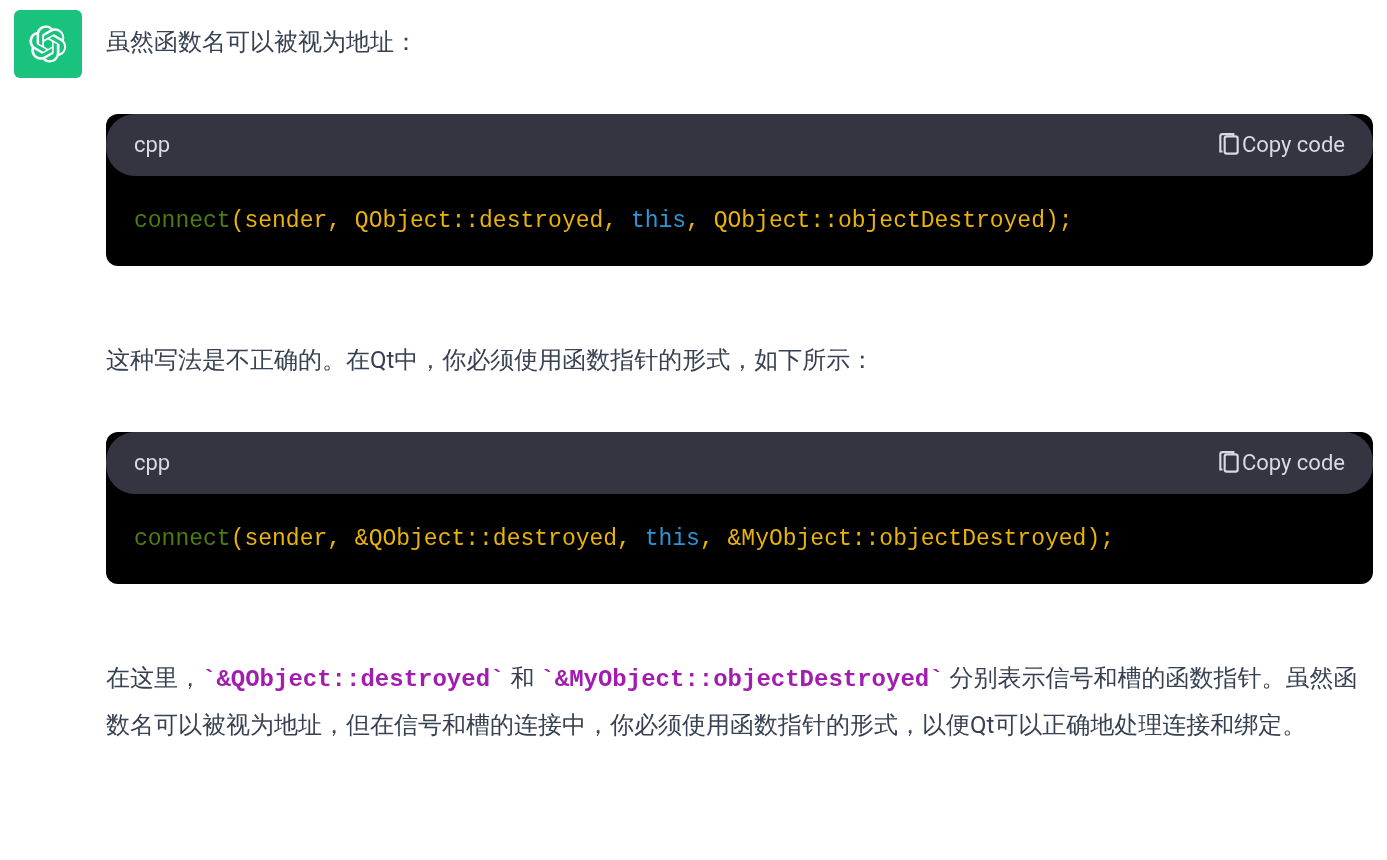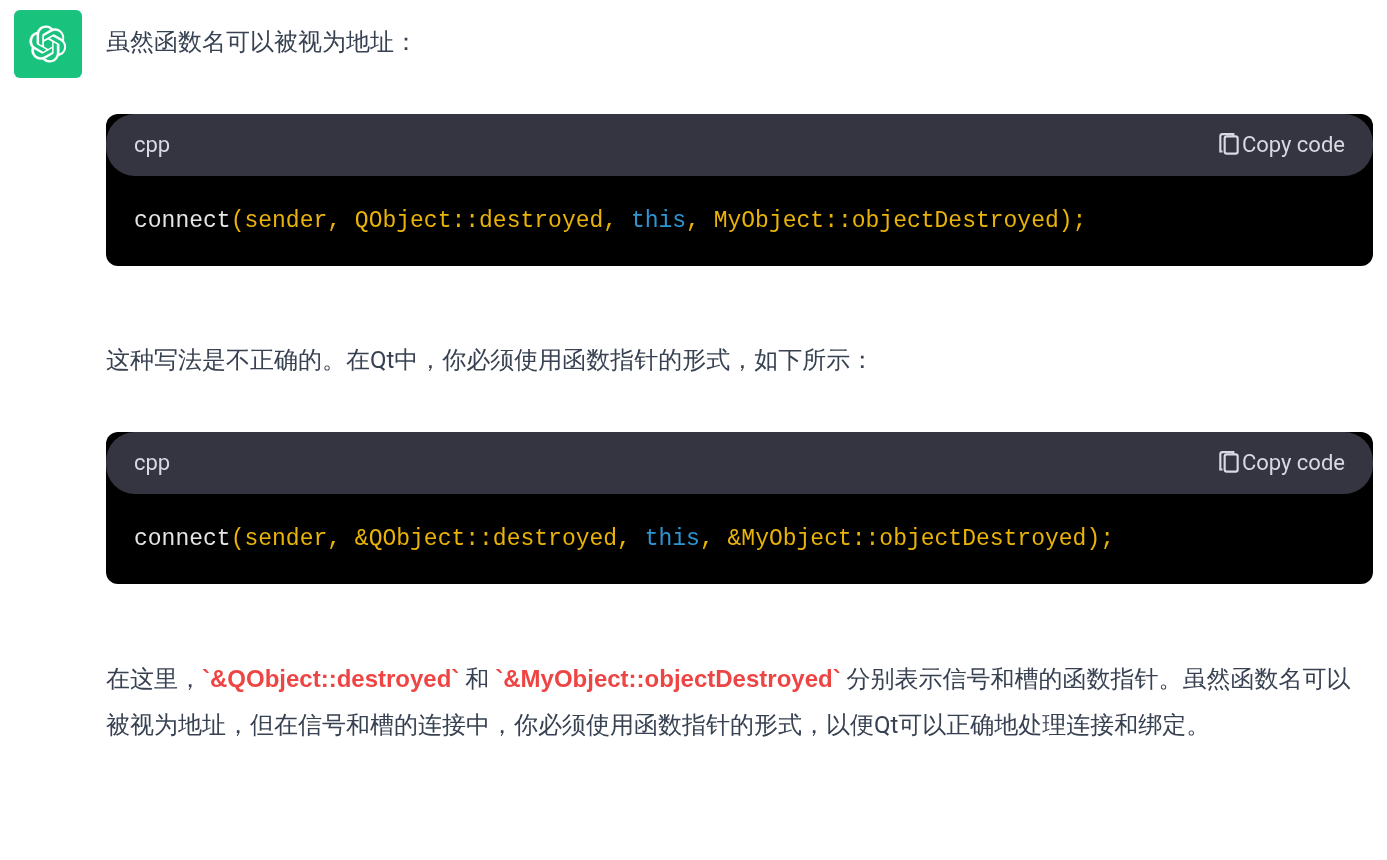--- a/index.html
+++ b/index.html
@@ -65,27 +65,27 @@
   .copy-btn svg { width: 26px; height: 26px; }
   .code-body {
     padding: 28px 28px;
     font-family: "SFMono-Regular", Consolas, "Liberation Mono", Menlo, monospace;
     font-size: 23px;
     line-height: 1.5;
     color: #ffffff;
     white-space: pre;
     overflow-x: auto;
   }
-  .tok-func { color: #e5e5e5; }
+  .tok-func { color: #4d7c0f; }
   .tok-plain { color: #eab308; }
   .tok-keyword { color: #2e95d3; }
   .inline-code {
-    font-family: Liberation Sans, sans-serif;
+    font-family: Liberation Mono, monospace;
     font-weight: 700;
-    color: #ef4444;
+    color: #a21caf;
   }
 </style>
 </head>
 <body>
 
 <div class="container">
   <div class="avatar">
     <svg viewBox="0 0 41 41" fill="none">
       <path d="M37.5 16.8c.9-2.7.6-5.7-.9-8.1-2.2-3.8-6.6-5.8-10.9-4.9C23.8 1.6 21 .4 18.1.6c-4.4.1-8.3 2.9-9.7 7C5.6 8.2 3.2 9.9 1.8 12.4c-2.2 3.8-1.7 8.6 1.2 11.9-.9 2.7-.6 5.7.9 8.1 2.2 3.8 6.6 5.8 10.9 4.9 1.9 2.2 4.7 3.4 7.6 3.2 4.4-.1 8.3-2.9 9.7-7 2.8-.6 5.2-2.3 6.6-4.8 2.2-3.8 1.7-8.6-1.2-11.9zM22.5 38c-1.8 0-3.5-.6-4.9-1.8l.2-.1 8.1-4.7c.4-.2.7-.7.7-1.1V18.8l3.4 2v9.4c0 4.3-3.3 7.8-7.5 7.8zM6.3 31.1c-.9-1.5-1.2-3.4-.9-5.1l.2.1 8.1 4.7c.4.2.9.2 1.3 0l9.9-5.7v4l-8.2 4.7c-3.7 2.1-8.4.9-10.5-2.7zM4.2 13.6c.9-1.5 2.3-2.7 4-3.3v9.7c0 .5.3.9.7 1.1l9.9 5.7-3.4 2-8.2-4.7c-3.7-2.1-4.9-6.8-2.9-10.4zm28.1 6.5l-9.9-5.7 3.4-2 8.2 4.7c3.7 2.1 4.9 6.8 2.9 10.4-.9 1.5-2.3 2.7-4 3.3v-9.7c0-.5-.3-.9-.7-1.1zm3.4-5.1l-.2-.1-8.1-4.7c-.4-.2-.9-.2-1.3 0l-9.9 5.7v-4l8.2-4.7c3.7-2.1 8.4-.9 10.5 2.7.9 1.5 1.2 3.4.9 5.1zM14.3 22.2l-3.4-2v-9.4c0-4.3 3.3-7.8 7.5-7.8 1.8 0 3.5.6 4.9 1.8l-.2.1-8.1 4.7c-.4.2-.7.7-.7 1.1v11.4zm1.9-4l4.4-2.5 4.4 2.5v5.1l-4.4 2.5-4.4-2.5v-5.1z" fill="#fff"></path>
     </svg>
@@ -99,21 +99,21 @@
       <div class="code-header">
         <span>cpp</span>
         <div class="copy-btn">
           <svg viewBox="0 0 24 24" fill="none" stroke="currentColor" stroke-width="2">
             <rect x="8" y="4" width="12" height="16" rx="2"></rect>
             <path d="M16 4V2H6a2 2 0 0 0-2 2v14h2"></path>
           </svg>
           <span>Copy code</span>
         </div>
       </div>
-      <div class="code-body"><span class="tok-func">connect</span><span class="tok-plain">(sender, QObject::destroyed, </span><span class="tok-keyword">this</span><span class="tok-plain">, MyObject::objectDestroyed);</span></div>
+      <div class="code-body"><span class="tok-func">connect</span><span class="tok-plain">(sender, QObject::destroyed, </span><span class="tok-keyword">this</span><span class="tok-plain">, QObject::objectDestroyed);</span></div>
     </div>
 
     <p class="para para2">这种写法是不正确的。在Qt中，你必须使用函数指针的形式，如下所示：</p>
 
     <div class="code-block">
       <div class="code-header">
         <span>cpp</span>
         <div class="copy-btn">
           <svg viewBox="0 0 24 24" fill="none" stroke="currentColor" stroke-width="2">
             <rect x="8" y="4" width="12" height="16" rx="2"></rect>

